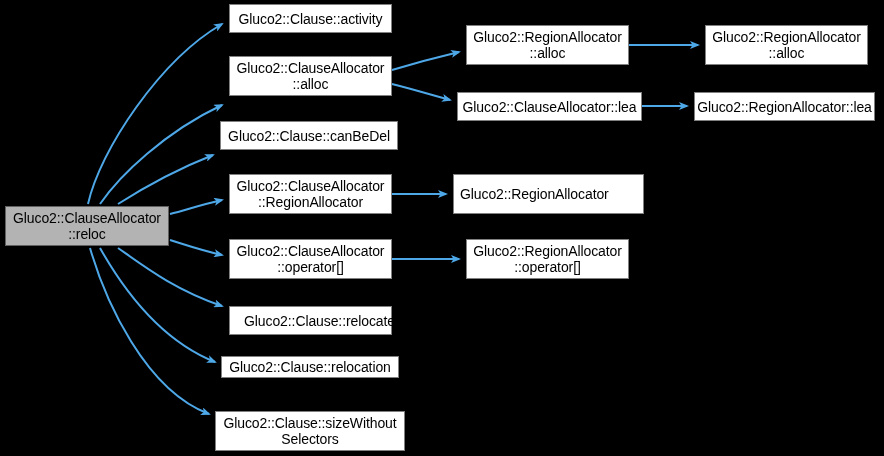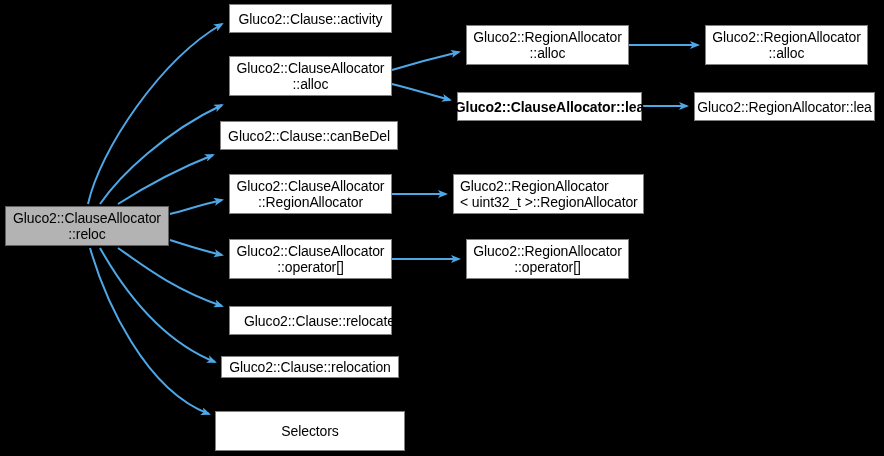--- a/index.html
+++ b/index.html
@@ -80,21 +80,21 @@
   </svg>
   <div id="nodes">
       <div class="node root" style="left: 5px; top: 206px; width: 164px; height: 40px;"><span class="line">Gluco2::ClauseAllocator</span><span class="line">::reloc</span></div>
       <div class="node" style="left: 229px; top: 4px; width: 163px; height: 29px;"><span class="line">Gluco2::Clause::activity</span></div>
       <div class="node" style="left: 229px; top: 56px; width: 163px; height: 40px;"><span class="line">Gluco2::ClauseAllocator</span><span class="line">::alloc</span></div>
       <div class="node" style="left: 220px; top: 121px; width: 178px; height: 29px;"><span class="line">Gluco2::Clause::canBeDel</span></div>
       <div class="node" style="left: 229px; top: 174px; width: 163px; height: 40px;"><span class="line">Gluco2::ClauseAllocator</span><span class="line">::RegionAllocator</span></div>
       <div class="node" style="left: 229px; top: 239px; width: 163px; height: 40px;"><span class="line">Gluco2::ClauseAllocator</span><span class="line">::operator[]</span></div>
       <div class="node" style="left: 229px; top: 306px; width: 163px; height: 29px; padding-left: 18px;"><span class="line">Gluco2::Clause::relocate</span></div>
       <div class="node" style="left: 221px; top: 356px; width: 178px; height: 22px;"><span class="line">Gluco2::Clause::relocation</span></div>
-      <div class="node" style="left: 215px; top: 411px; width: 190px; height: 40px;"><span class="line">Selectors</span></div>
+      <div class="node" style="left: 215px; top: 411px; width: 190px; height: 40px;"><span class="line">Gluco2::Clause::sizeWithout</span><span class="line">Selectors</span></div>
       <div class="node" style="left: 466px; top: 25px; width: 163px; height: 40px;"><span class="line">Gluco2::RegionAllocator</span><span class="line">::alloc</span></div>
-      <div class="node" style="left: 457px; top: 92px; width: 185px; height: 29px; font-weight: bold;"><span class="line">Gluco2::ClauseAllocator::lea</span></div>
-      <div class="node leftalign" style="left: 453px; top: 174px; width: 191px; height: 40px;"><span class="line">Gluco2::RegionAllocator</span><span class="line">&lt; uint32_t &gt;::RegionAllocator</span></div>
+      <div class="node" style="left: 457px; top: 92px; width: 185px; height: 29px;"><span class="line">Gluco2::ClauseAllocator::lea</span></div>
+      <div class="node leftalign" style="left: 453px; top: 174px; width: 191px; height: 40px;"><span class="line">Gluco2::RegionAllocator</span></div>
       <div class="node" style="left: 466px; top: 239px; width: 163px; height: 40px;"><span class="line">Gluco2::RegionAllocator</span><span class="line">::operator[]</span></div>
       <div class="node" style="left: 705px; top: 25px; width: 163px; height: 40px;"><span class="line">Gluco2::RegionAllocator</span><span class="line">::alloc</span></div>
       <div class="node" style="left: 694px; top: 92px; width: 181px; height: 29px;"><span class="line">Gluco2::RegionAllocator::lea</span></div>
     </div>
 </div>
 
 </body></html>

